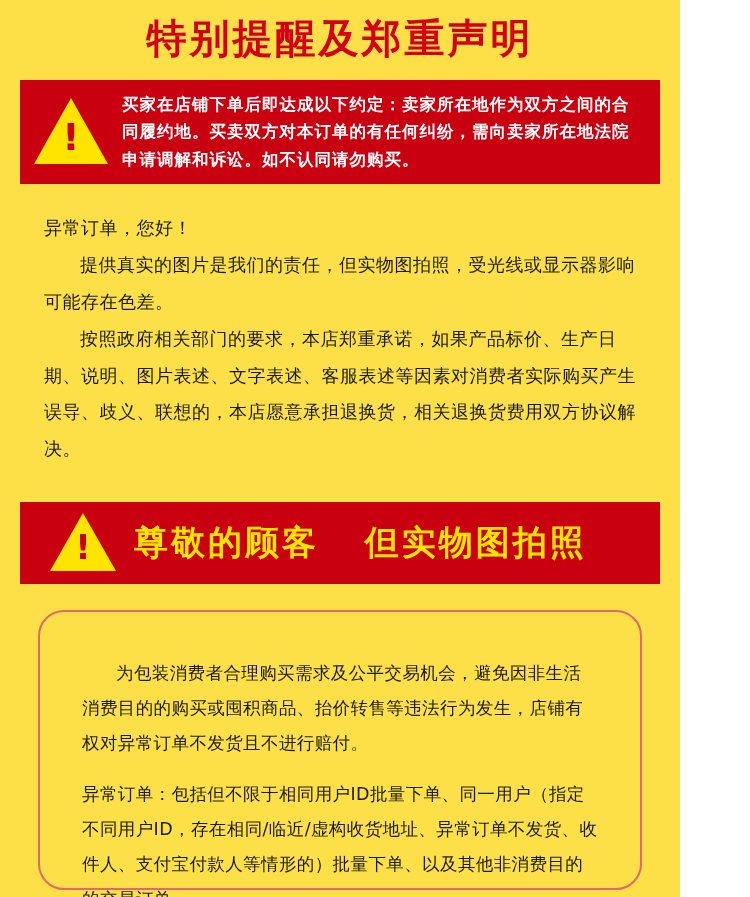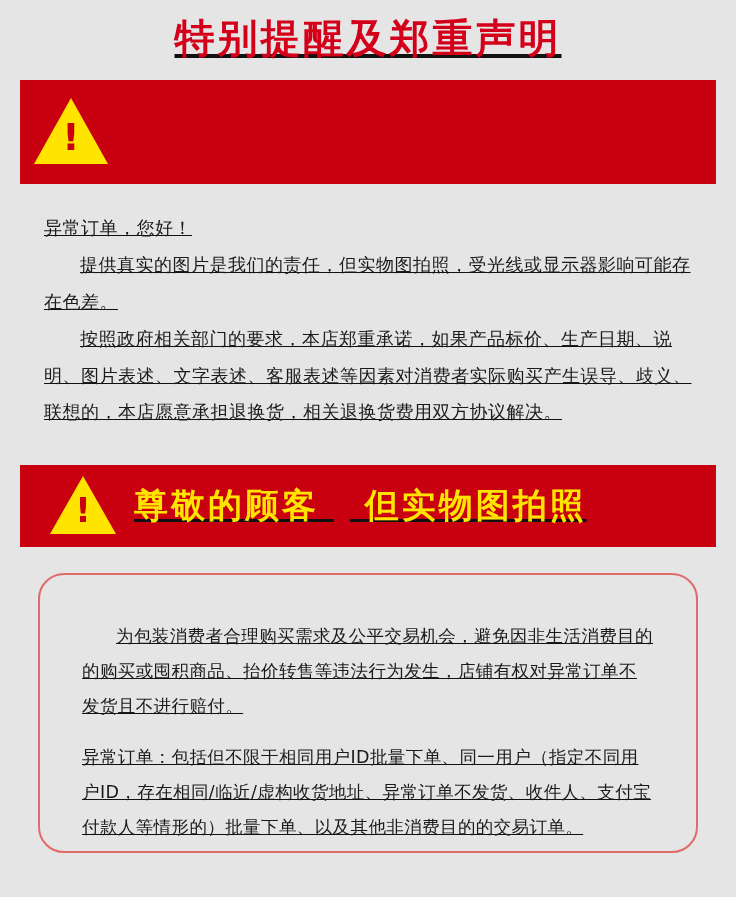--- a/index.html
+++ b/index.html
@@ -10,25 +10,24 @@
   body {
     width: 750px;
     height: 897px;
     font-family: "Liberation Sans", sans-serif;
     color: #111111;
     overflow: hidden;
     position: relative;
   }
 
   .page {
-    width: 736px;
+    width: 680px;
     height: 897px;
     position: relative;
-    background: #e5e5e5;
-    text-decoration: underline;
+    background: #fde047;
   }
 
   
   .main-title {
     text-align: center;
     font-size: 40px;
     font-weight: bold;
     color: #d4001a;
     letter-spacing: 3px;
     padding-top: 14px;
@@ -162,20 +161,21 @@
 
 <div class="page">
 
   <div class="main-title">特别提醒及郑重声明</div>
 
   <div class="notice-banner">
     <div class="warn-tri">
       <div class="tri"></div>
       <div class="bang">!</div>
     </div>
+    <div class="notice-text">买家在店铺下单后即达成以下约定：卖家所在地作为双方之间的合同履约地。买卖双方对本订单的有任何纠纷，需向卖家所在地法院申请调解和诉讼。如不认同请勿购买。</div>
   </div>
 
   <div class="body-block">
     <p>异常订单，您好！</p>
     <p class="indent">提供真实的图片是我们的责任，但实物图拍照，受光线或显示器影响可能存在色差。</p>
     <p class="indent">按照政府相关部门的要求，本店郑重承诺，如果产品标价、生产日期、说明、图片表述、文字表述、客服表述等因素对消费者实际购买产生误导、歧义、联想的，本店愿意承担退换货，相关退换货费用双方协议解决。</p>
   </div>
 
   <div class="banner2">
     <div class="warn-tri">

